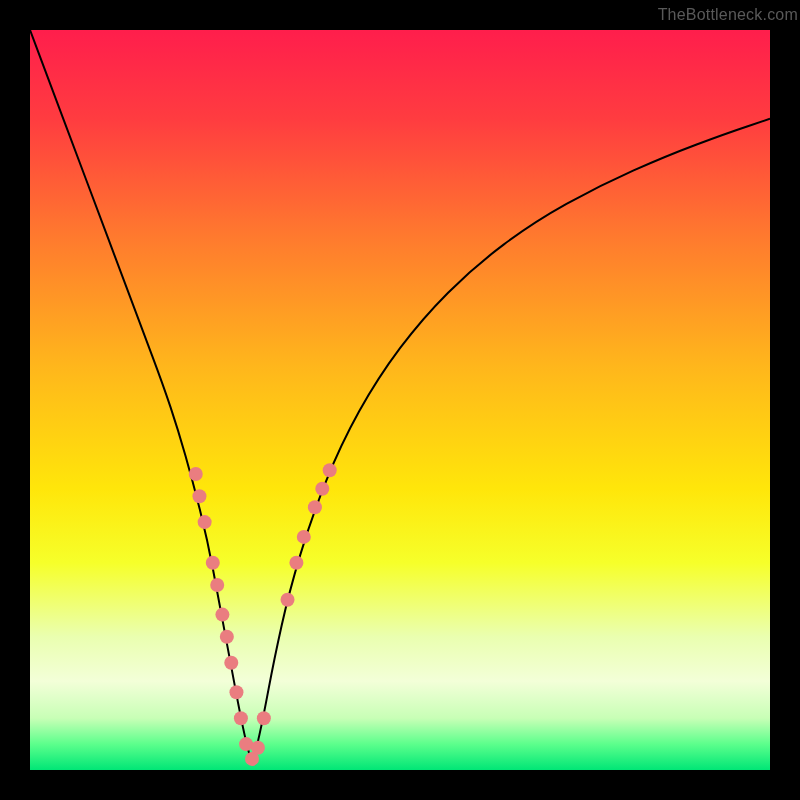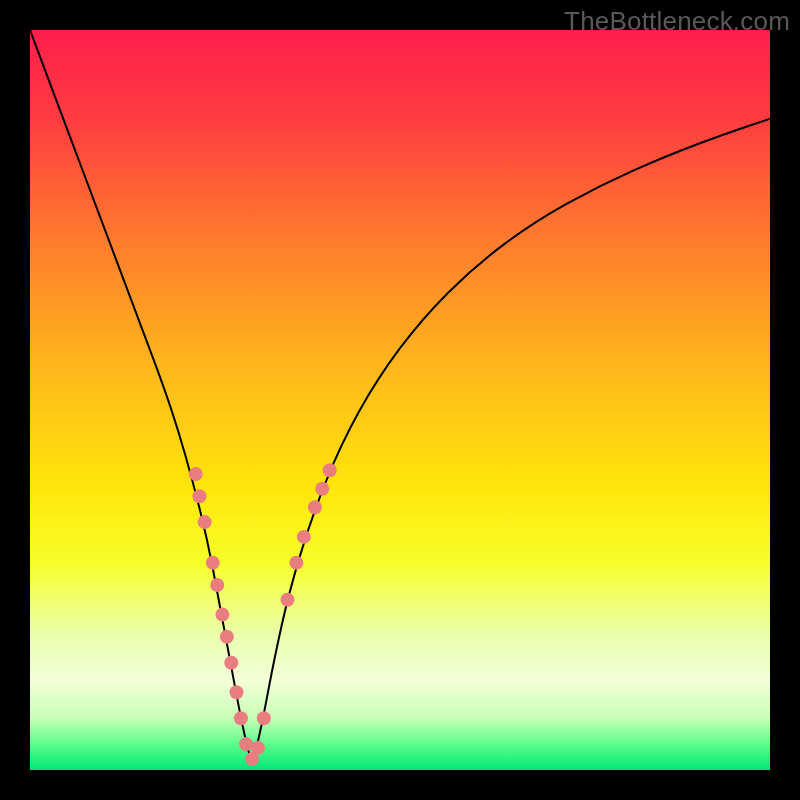--- a/index.html
+++ b/index.html
@@ -20,23 +20,23 @@
     position: absolute;
     left: 30px;
     top: 30px;
     width: 740px;
     height: 740px;
     overflow: hidden;
   }
   .watermark {
     position: absolute;
     top: 6px;
-    right: 10px;
+    right: 2px;
     color: #595959;
-    font-size: 26px;
+    font-size: 16px;
     font-weight: 500;
     letter-spacing: 0.2px;
     z-index: 20;
   }
 </style>
 </head>
 <body>
 
 <div class="frame">
   <div class="watermark">TheBottleneck.com</div>

